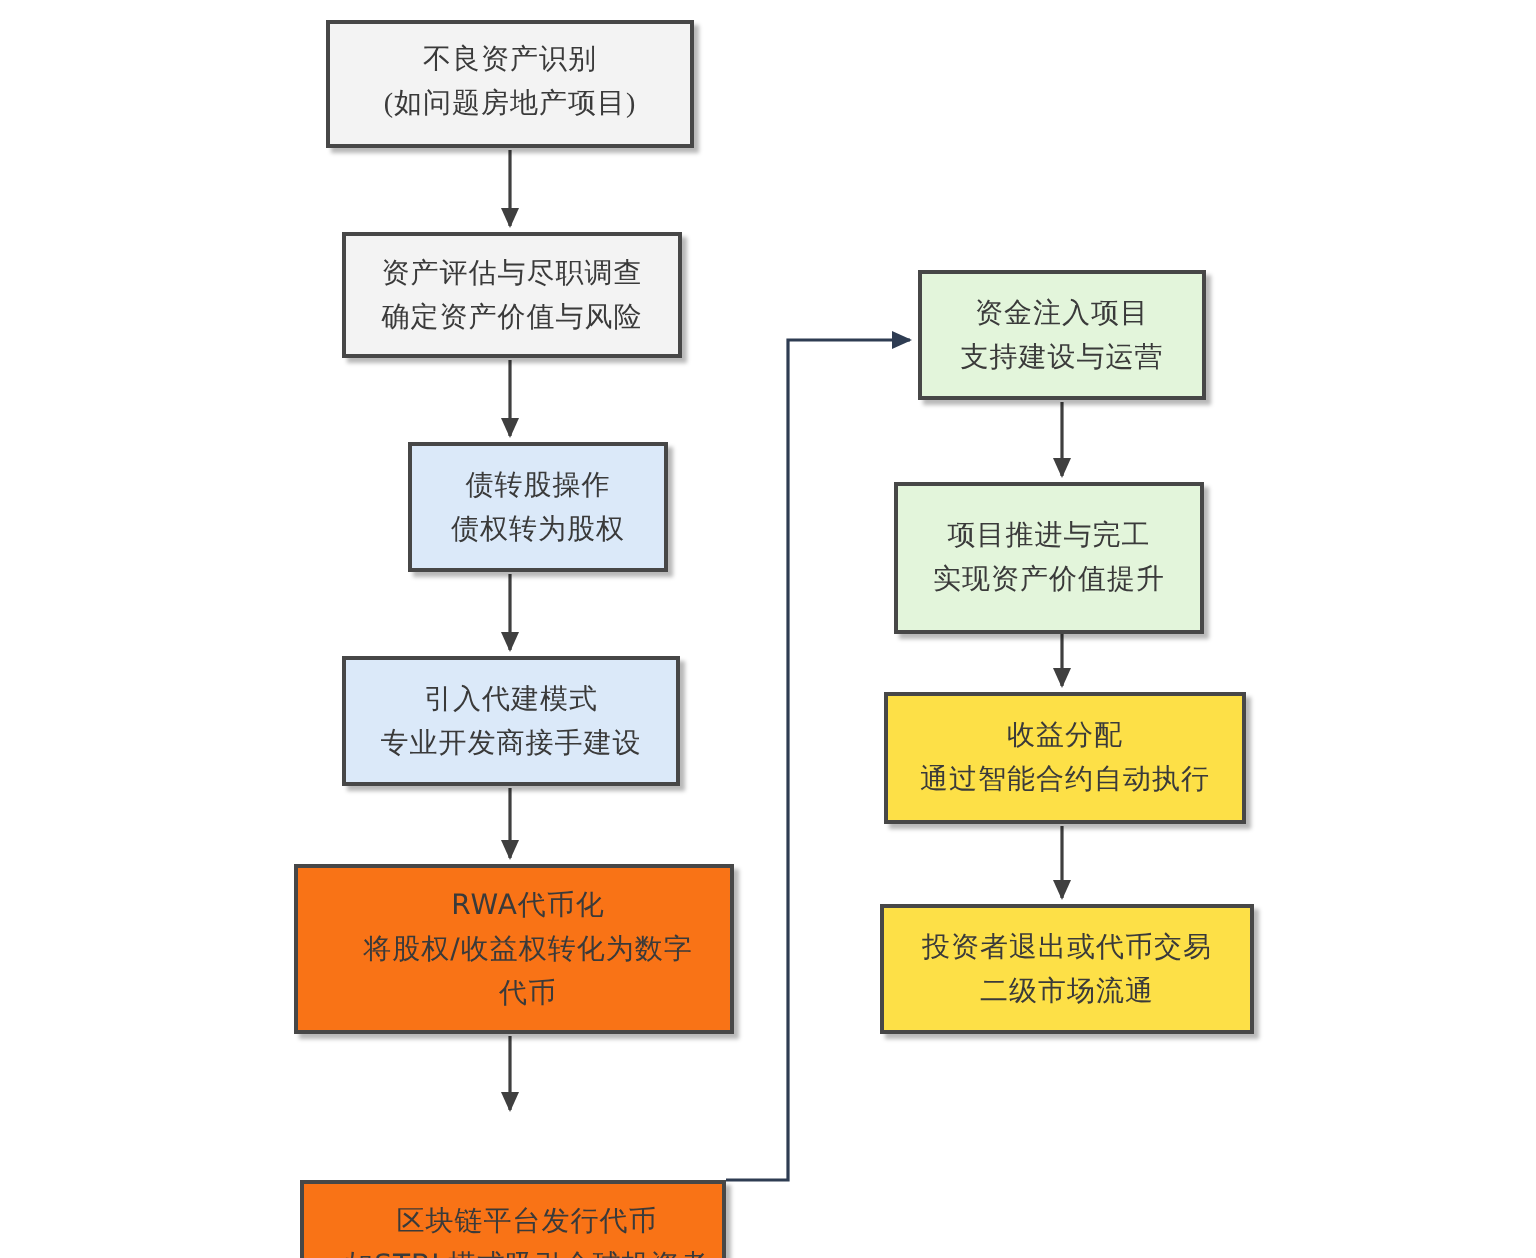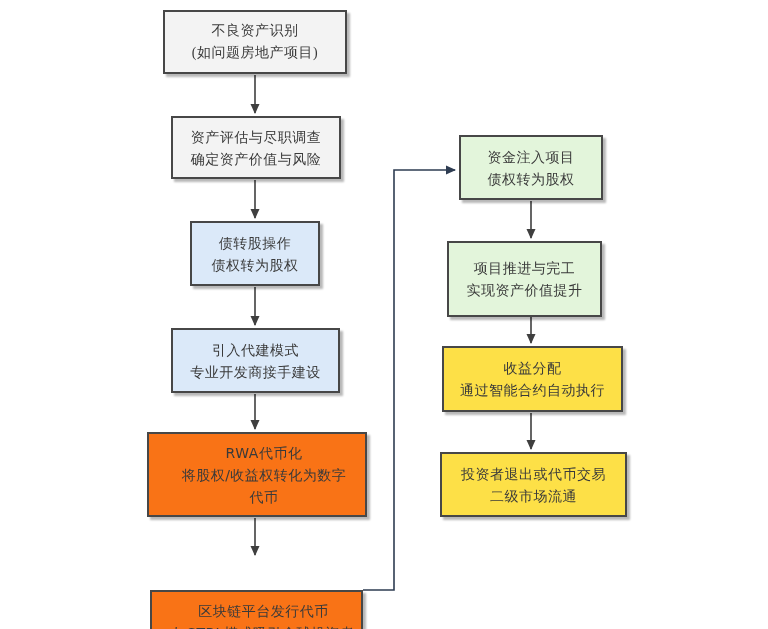--- a/index.html
+++ b/index.html
@@ -66,31 +66,31 @@
     <line x1="531" y1="201" x2="531" y2="238" stroke="#3f3f3f" stroke-width="1.6" marker-end="url(#ah-gray)"></line>
     <line x1="531" y1="305" x2="531" y2="343" stroke="#3f3f3f" stroke-width="1.6" marker-end="url(#ah-gray)"></line>
     <line x1="531" y1="413" x2="531" y2="449" stroke="#3f3f3f" stroke-width="1.6" marker-end="url(#ah-gray)"></line>
     <path d="M363,590 L394,590 L394,170 L455,170" fill="none" stroke="#2e3c52" stroke-width="1.6" marker-end="url(#ah-navy)"></path>
   </svg>
 
   <div class="node fill-gray" style="left:163px; top:10px;  width:184px; height:64px;font-family:Liberation Serif, serif;">不良资产识别
 (如问题房地产项目)</div>
   <div class="node fill-gray" style="left:171px; top:116px; width:170px; height:63px;">资产评估与尽职调查
 确定资产价值与风险</div>
-  <div class="node fill-blue" style="left:190px; top:221px; width:130px; height:65px;">债转股操作
+  <div class="node fill-blue" style="left:204px; top:221px; width:130px; height:65px;">债转股操作
 债权转为股权</div>
   <div class="node fill-blue" style="left:171px; top:328px; width:169px; height:65px;">引入代建模式
 专业开发商接手建设</div>
   <div class="node fill-peach" style="left:147px; top:432px; width:220px; height:85px;">RWA代币化
 将股权/收益权转化为数字
 代币</div>
   <div class="node fill-peach" style="left:150px; top:558px; width:213px; height:63px;margin-top:32px;">区块链平台发行代币
 如STBL模式吸引全球投资者</div>
   <div class="node fill-green" style="left:459px; top:135px; width:144px; height:65px;">资金注入项目
-债权转为股权</div>
+支持建设与运营</div>
   <div class="node fill-green" style="left:447px; top:241px; width:155px; height:76px;">项目推进与完工
 实现资产价值提升</div>
   <div class="node fill-pink" style="left:442px; top:346px; width:181px; height:66px;">收益分配
 通过智能合约自动执行</div>
   <div class="node fill-pink" style="left:440px; top:452px; width:187px; height:65px;">投资者退出或代币交易
 二级市场流通</div>
 
 </div>
 
 </body></html>

